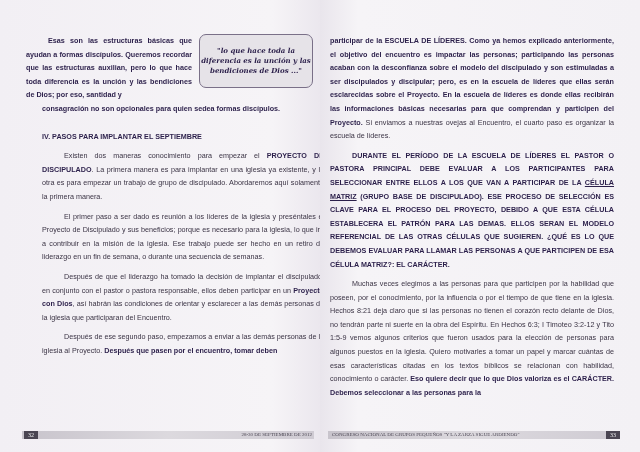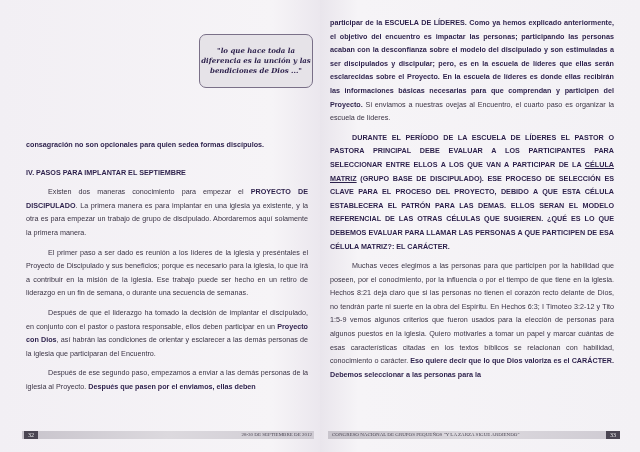--- a/index.html
+++ b/index.html
@@ -2,59 +2,62 @@
 <html><head>
 <meta charset="utf-8">
 <style>
   html,body{margin:0;padding:0;}
   body{width:640px;height:452px;background:#f4f2f5;font-family:"Liberation Sans",sans-serif;color:#2a2038;overflow:hidden;position:relative;}
   .spread{position:absolute;left:0;top:0;width:640px;height:452px;display:flex;}
   .page{position:relative;width:320px;height:452px;box-sizing:border-box;}
   .page.left{background:linear-gradient(90deg,#f2eff4 0%,#f6f4f7 85%,#ebe7ee 100%);}
   .page.right{background:linear-gradient(90deg,#e9e5ec 0%,#f6f4f7 12%,#f3f1f5 100%);}
   .text{position:absolute;font-size:7.2px;line-height:13.6px;text-align:justify;color:#3a3344;}
-  .left .text{left:26px;width:282px;margin-top:36px;}
+  .left .text{left:42px;width:282px;}
   .right .text{left:330px;width:282px;}
   p{margin:0 0 6px 0;text-indent:22px;}
   b{color:#2b1f4a;font-weight:bold;}
   .bold-para{font-weight:bold;color:#2b1f4a;}
   .heading{font-weight:bold;color:#2b1f4a;text-indent:0;margin:0 0 6px 0;}
   .quote-box{position:absolute;left:199px;top:34px;width:112px;height:52px;border:1px solid #7a7088;border-radius:7px;background:#e6e3e8;display:flex;align-items:center;justify-content:center;text-align:center;}
   .quote-box span{font-family:"DejaVu Serif",serif;font-style:italic;font-weight:bold;font-size:7px;line-height:10px;color:#2b1f4a;}
   .footer-bar{position:absolute;height:8px;top:431px;background:linear-gradient(90deg,#c8c4cc,#dcd9de,#cfcbd3);}
   .left .footer-bar{left:22px;width:292px;}
   .right .footer-bar{left:328px;width:292px;}
   .page-num{position:absolute;top:431px;height:8px;width:14px;background:#4a4552;color:#eee;font-family:"Liberation Serif",serif;font-size:6px;line-height:8px;text-align:center;}
   .footer-text{position:absolute;top:431px;font-family:"Liberation Serif",serif;font-size:5px;line-height:8px;color:#4a4552;white-space:nowrap;}
   .u{text-decoration:underline;}
   .col-left{position:absolute;left:26px;top:34px;width:166px;font-size:7.2px;line-height:13.6px;text-align:justify;color:#3a3344;}
 </style>
 </head>
 <body>
 
 <div class="spread">
   <div class="page left">
+    <div class="col-left">
+      <p class="bold-para" style="margin:0;">Esas son las estructuras básicas que ayudan a formas discípulos. Queremos recordar que las estructuras auxilian, pero lo que hace toda diferencia es la unción y las bendiciones de Dios; por eso, santidad y</p>
+    </div>
     <div class="quote-box">
       <span>"lo que hace toda la diferencia es la unción y las bendiciones de Dios ..."</span>
     </div>
     <div class="text" style="top:102px;">
       <p class="bold-para" style="text-indent:0;margin-bottom:14px;">consagración no son opcionales para quien sedea formas discípulos.</p>
       <p class="heading">IV. PASOS PARA IMPLANTAR EL SEPTIEMBRE</p>
       <p><span>Existen dos maneras conocimiento para empezar el </span><b>PROYECTO DE DISCIPULADO</b><span>. La primera manera es para implantar en una iglesia ya existente, y la otra es para empezar un trabajo de grupo de discipulado. Abordaremos aquí solamente la primera manera.</span></p>
       <p>El primer paso a ser dado es reunión a los líderes de la iglesia y preséntales el Proyecto de Discipulado y sus beneficios; porque es necesario para la iglesia, lo que irá a contribuir en la misión de la iglesia. Ese trabajo puede ser hecho en un retiro de liderazgo en un fin de semana, o durante una secuencia de semanas.</p>
       <p><span>Después de que el liderazgo ha tomado la decisión de implantar el discipulado, en conjunto con el pastor o pastora responsable, ellos deben participar en un </span><b>Proyecto con Dios</b><span>, así habrán las condiciones de orientar y esclarecer a las demás personas de la iglesia que participaran del Encuentro.</span></p>
-      <p><span>Después de ese segundo paso, empezamos a enviar a las demás personas de la iglesia al Proyecto. </span><b>Después que pasen por el enviamos, ellas deben</b></p>
+      <p><span>Después de ese segundo paso, empezamos a enviar a las demás personas de la iglesia al Proyecto. </span><b>Después que pasen por el encuentro, tomar deben</b></p>
     </div>
     <div class="footer-bar"></div>
     <div class="page-num" style="left:24px;">32</div>
     <div class="footer-text" style="right:8px;">28-30 DE SEPTIEMBRE DE 2012</div>
   </div>
 
   <div class="page right">
-    <div class="text" style="left:10px;top:16px;width:284px;">
+    <div class="text" style="left:10px;top:34px;width:284px;">
       <p style="text-indent:0;"><b>participar de la ESCUELA DE LÍDERES. Como ya hemos explicado anteriormente, el objetivo del encuentro es impactar las personas; participando las personas acaban con la desconfianza sobre el modelo del discipulado y son estimuladas a ser discipulados y discipular; pero, es en la escuela de líderes que ellas serán esclarecidas sobre el Proyecto. En la escuela de líderes es donde ellas recibirán las informaciones básicas necesarias para que comprendan y participen del Proyecto.</b><span> Si enviamos a nuestras ovejas al Encuentro, el cuarto paso es organizar la escuela de líderes.</span></p>
       <p class="bold-para"><span>DURANTE EL PERÍODO DE LA ESCUELA DE LÍDERES EL PASTOR O PASTORA PRINCIPAL DEBE EVALUAR A LOS PARTICIPANTES PARA SELECCIONAR ENTRE ELLOS A LOS QUE VAN A PARTICIPAR DE LA </span><span class="u">CÉLULA MATRIZ</span><span> (GRUPO BASE DE DISCIPULADO). ESE PROCESO DE SELECCIÓN ES CLAVE PARA EL PROCESO DEL PROYECTO, DEBIDO A QUE ESTA CÉLULA ESTABLECERA EL PATRÓN PARA LAS DEMAS. ELLOS SERAN EL MODELO REFERENCIAL DE LAS OTRAS CÉLULAS QUE SUGIEREN. ¿QUÉ ES LO QUE DEBEMOS EVALUAR PARA LLAMAR LAS PERSONAS A QUE PARTICIPEN DE ESA CÉLULA MATRIZ?: EL CARÁCTER.</span></p>
       <p><span>Muchas veces elegimos a las personas para que participen por la habilidad que poseen, por el conocimiento, por la influencia o por el tiempo de que tiene en la iglesia. Hechos 8:21 deja claro que si las personas no tienen el corazón recto delante de Dios, no tendrán parte ni suerte en la obra del Espíritu. En Hechos 6:3; I Timoteo 3:2-12 y Tito 1:5-9 vemos algunos criterios que fueron usados para la elección de personas para algunos puestos en la iglesia. Quiero motivarles a tomar un papel y marcar cuántas de esas características citadas en los textos bíblicos se relacionan con habilidad, conocimiento o carácter. </span><b>Eso quiere decir que lo que Dios valoriza es el CARÁCTER. Debemos seleccionar a las personas para la</b></p>
     </div>
     <div class="footer-bar" style="left:8px;width:292px;"></div>
     <div class="footer-text" style="left:12px;">CONGRESO NACIONAL DE GRUPOS PEQUEÑOS "Y LA ZARZA SIGUE ARDIENDO"</div>
     <div class="page-num" style="left:286px;">33</div>
   </div>
 </div>
 

